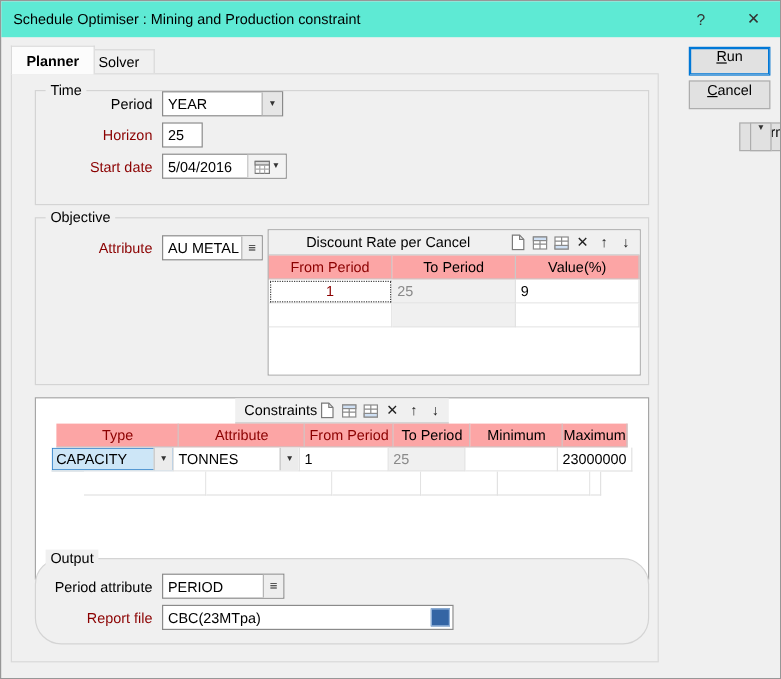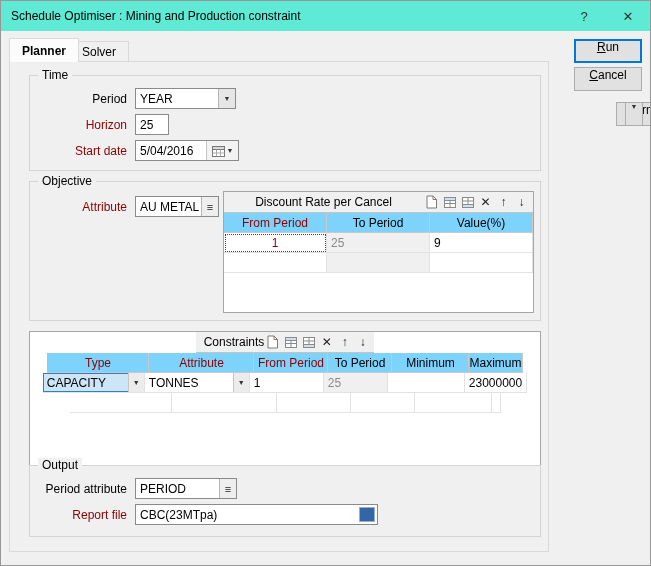--- a/index.html
+++ b/index.html
@@ -28,23 +28,23 @@
   .btn-cancel { left: 573px; top: 66px; width: 68px; }
   .btn-forms { left: 567px; top: 101px; width: 58px; margin-left: 48px; }
   .btn-forms-arrow { left: 624px; top: 101px; width: 18px; }
   .accel { display: block; }
   .accel::first-letter { text-decoration: underline; }
   .arrow-glyph { font-size: 7px; color: #333; line-height: 1; }
 
   
   .group { position: absolute; border: 1px solid #d4d4d4; background: #f0f0f0; z-index: 2; }
   .group-label { position: absolute; top: -8px; left: 8px; background: #f0f0f0; padding: 0 4px; }
-  .group-time { left: 28px; top: 74px; width: 512px; height: 96px; padding-top: 12px; }
+  .group-time { left: 28px; top: 74px; width: 512px; height: 96px; padding-top: 0; }
   .group-objective { left: 28px; top: 180px; width: 512px; height: 140px; padding-top: 14px; }
-  .group-output { left: 28px; top: 464px; width: 512px; height: 72px; padding-top: 12px; }
+  .group-output { left: 28px; top: 464px; width: 512px; height: 72px; padding-top: 12px; border-radius: 22px; }
 
   .form-row { display: flex; align-items: center; height: 21px; margin-bottom: 5px; }
   .form-label { width: 97px; text-align: right; margin-right: 8px; white-space: nowrap; }
   .required { color: #8b0000; }
 
   
   .field { display: flex; align-items: center; height: 21px; background: #fff; border: 1px solid #8a8a8a; }
   .field .val { flex: 1; padding: 0 4px; white-space: nowrap; overflow: hidden; }
   .dd { width: 17px; height: 100%; background: #e6e6e6; border-left: 1px solid #b5b5b5; display: flex; align-items: center; justify-content: center; flex: 0 0 auto; }
   .list-btn { width: 17px; height: 100%; background: #eeeeee; border-left: 1px solid #b5b5b5; display: flex; align-items: center; justify-content: center; font-size: 11px; color: #222; flex: 0 0 auto; }
@@ -57,21 +57,21 @@
   .grid { position: absolute; background: #fff; border: 1px solid #a6a6a6; display: flex; flex-direction: column; }
   .grid-discount { left: 193px; top: 9px; width: 311px; height: 122px; }
   .grid-constraints { left: 28px; top: 330px; width: 512px; height: 152px; z-index: 2; align-items: center; }
   .grid-band { height: 21px; background: #f0f0f0; border-bottom: 1px solid #c3c3c3; display: flex; align-items: center; flex: 0 0 21px; }
   .grid-title { flex: 1; text-align: center; white-space: nowrap; }
   .grid-title.left { text-align: left; padding-left: 8px; }
   .grid-tools { display: flex; align-items: center; gap: 1px; padding-right: 3px; }
   .tool { width: 17px; height: 17px; display: flex; align-items: center; justify-content: center; }
   .tool .g { font-size: 12px; line-height: 1; color: #222; font-weight: bold; }
   .grid-row { display: flex; flex: 0 0 20px; height: 20px; }
-  .hcell { display: flex; align-items: center; justify-content: center; background: #7dd3fc; border-right: 1px solid #c9c9c9; border-bottom: 1px solid #c9c9c9; white-space: nowrap; overflow: hidden; }
+  .hcell { display: flex; align-items: center; justify-content: center; background: #fca5a5; border-right: 1px solid #c9c9c9; border-bottom: 1px solid #c9c9c9; white-space: nowrap; overflow: hidden; }
   .cell { display: flex; align-items: center; padding: 0 4px; border-right: 1px solid #e2e2e2; border-bottom: 1px solid #e2e2e2; background: #fff; overflow: hidden; white-space: nowrap; }
   .cell.center { justify-content: center; }
   .cell.readonly { background: #f0f0f0; color: #8a8a8a; }
   .cell.focus { outline: 1px dotted #444; outline-offset: -2px; color: #8b0000; }
   .cell.combo { padding: 0; }
   .cell.combo .val { flex: 1; padding: 0 4px; overflow: hidden; }
   .cell.selected { background: #cde6f7; box-shadow: inset 0 0 0 1px #2f80c8; }
   .cell-arrow { width: 16px; height: 100%; background: #ececec; border-left: 1px solid #c6c6c6; display: flex; align-items: center; justify-content: center; flex: 0 0 auto; }
   .grid-fill { flex: 1; background: #fff; }
   .dc1 { width: 103px; } .dc2 { width: 103px; } .dc3 { flex: 1; }

